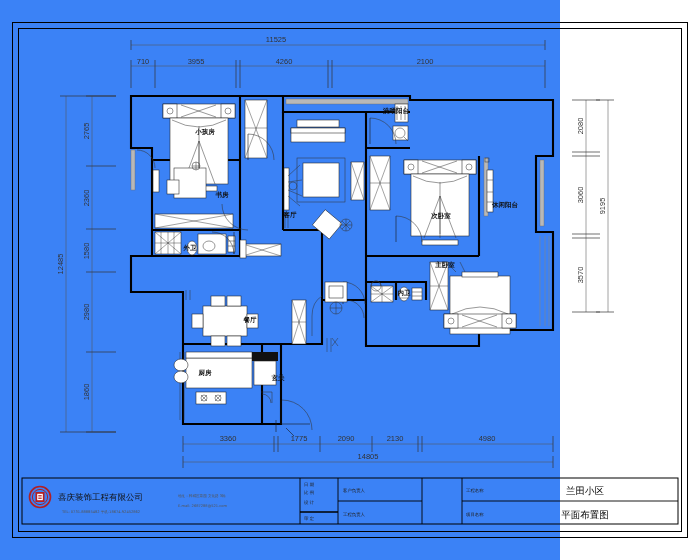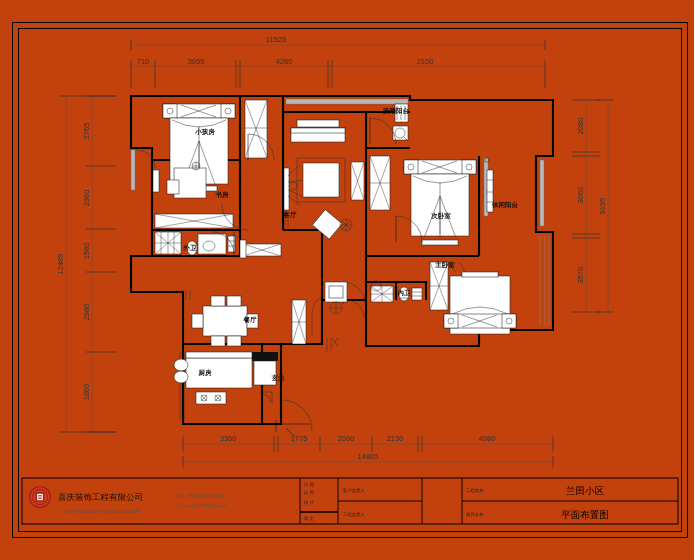--- a/index.html
+++ b/index.html
@@ -1,18 +1,18 @@
 <!DOCTYPE html>
 <html><head>
 <meta charset="utf-8">
 <style>
   html,body{margin:0;padding:0;background:#ffffff;}
   body{width:700px;height:560px;overflow:hidden;
        font-family:"Liberation Sans","DejaVu Sans",sans-serif;}
-  #sheet{position:relative;width:694px;height:560px;background:#c2410c;}
+  #sheet{position:relative;width:560px;height:560px;background:#3b82f6;}
   .outer-border{position:absolute;left:12px;top:22px;width:676px;height:516px;
       border:1.5px solid #000;box-sizing:border-box;}
   .inner-border{position:absolute;left:18px;top:28px;width:664px;height:504px;
       border:1px solid #000;box-sizing:border-box;}
   svg{position:absolute;left:0;top:0;width:700px;height:560px;overflow:visible;}
   .dimtxt{font-size:7.5px;fill:#333;font-family:"Liberation Sans",sans-serif;}
   .dimtxt-v{font-size:7.5px;fill:#333;font-family:"Liberation Sans",sans-serif;}
   .roomtxt{font-size:6.5px;fill:#111;font-weight:bold;
            font-family:"DejaVu Sans",sans-serif;}
   .wall{stroke:#000;stroke-width:2.1;fill:none;}

